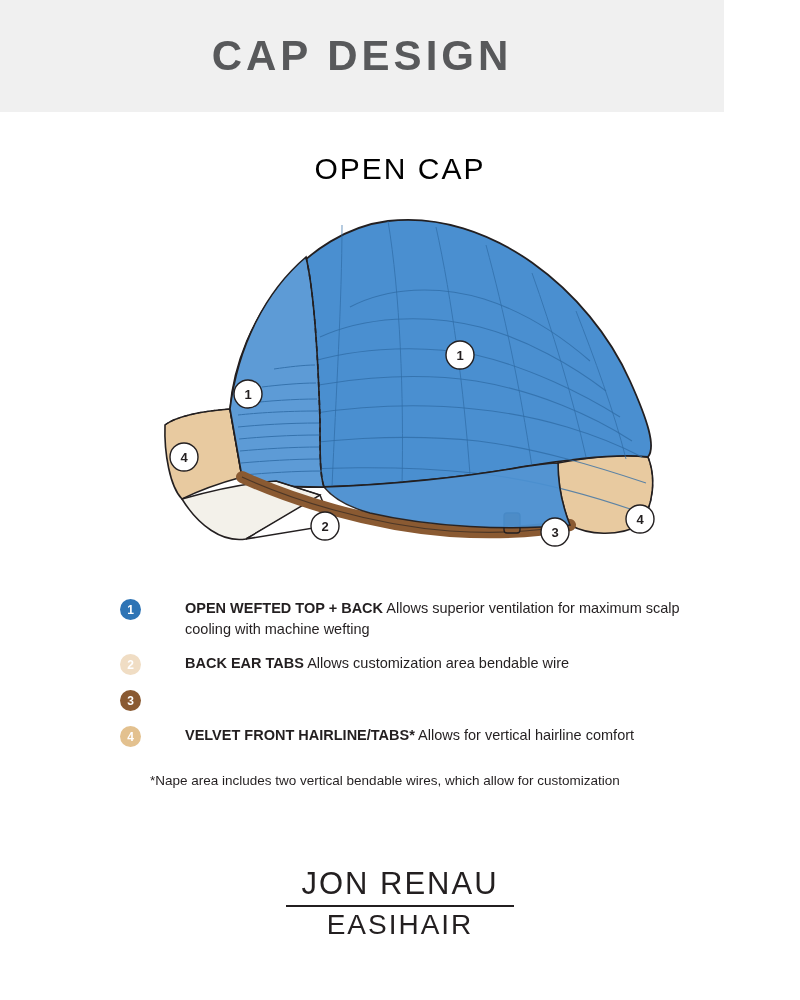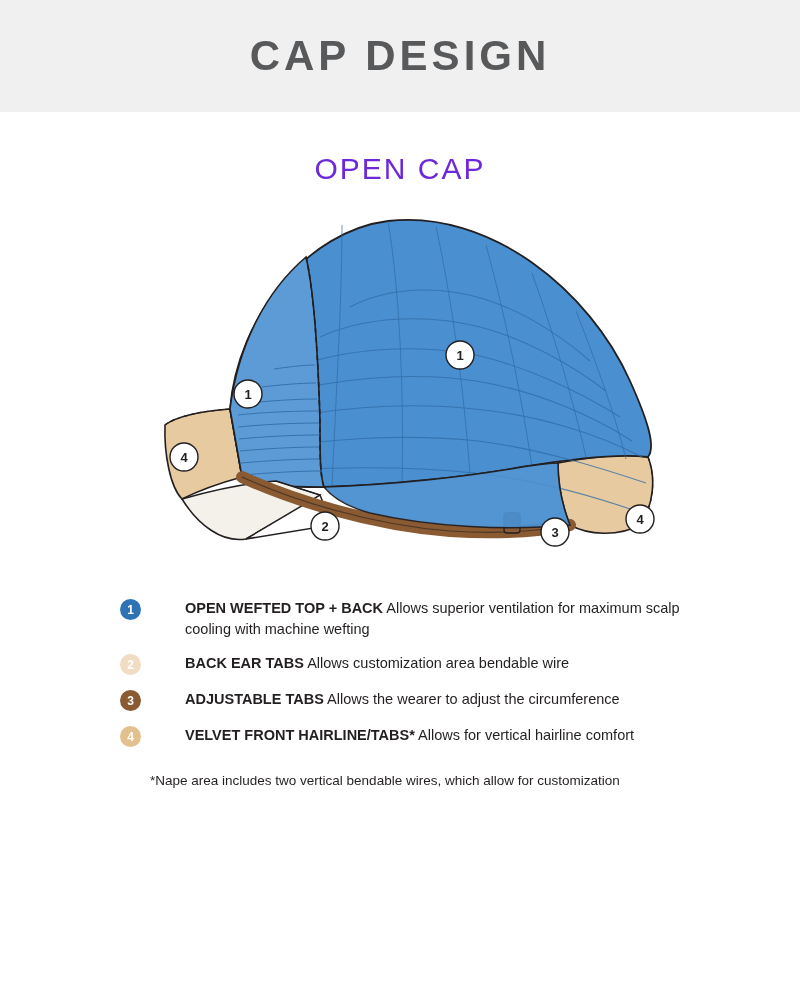--- a/index.html
+++ b/index.html
@@ -15,42 +15,42 @@
     overflow: hidden;
   }
   .page {
     position: relative;
     width: 800px;
     height: 1000px;
   }
   .header-band {
     position: absolute;
     left: 0; top: 0;
-    width: 800px;
+    width: 724px;
     height: 112px;
     background: #f0f0f0;
     display: flex;
     align-items: center;
     justify-content: center;
   }
   .header-title {
     font-size: 42px;
     font-weight: bold;
     letter-spacing: 4px;
     color: #58595b;
   }
   .section-title {
     position: absolute;
     top: 152px;
     left: 0;
     width: 800px;
     text-align: center;
     font-size: 30px;
     letter-spacing: 2px;
-    color: #6d28d9;
+    color: #000000;
   }
   .diagram {
     position: absolute;
     top: 195px;
     left: 70px;
     width: 660px;
     height: 390px;
   }
   .legend {
     position: absolute;
@@ -245,31 +245,32 @@
     <div class="legend-row">
       <div class="badge b2">2</div>
       <div class="legend-text">
         <strong>BACK EAR TABS</strong>
         <span>Allows customization area bendable wire</span>
       </div>
     </div>
 
     <div class="legend-row">
       <div class="badge b3">3</div>
-      <div class="legend-text">
-        <strong>ADJUSTABLE TABS</strong>
-        <span>Allows the wearer to adjust the circumference</span>
-      </div>
     </div>
 
     <div class="legend-row">
       <div class="badge b4">4</div>
       <div class="legend-text">
         <strong>VELVET FRONT HAIRLINE/TABS*</strong>
         <span>Allows for vertical hairline comfort</span>
       </div>
     </div>
 
     <div class="footnote">*Nape area includes two vertical bendable wires, which allow for customization</div>
   </div>
 
+  <div class="brand">
+    <div class="brand-main">JON RENAU</div>
+    <div class="brand-rule"></div>
+    <div class="brand-sub">EASIHAIR</div>
+  </div>
 
 </div>
 
 </body></html>

